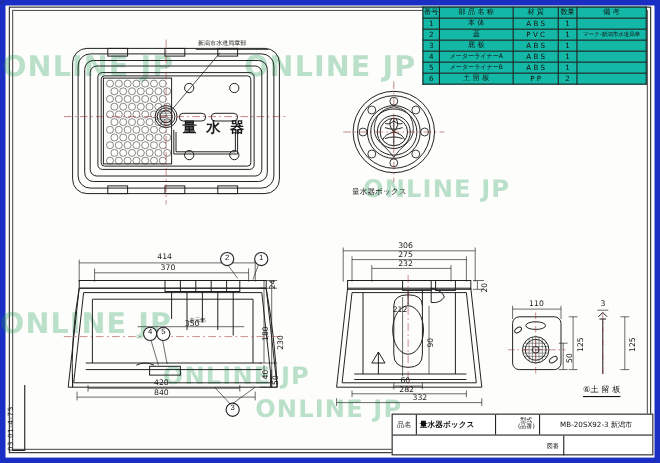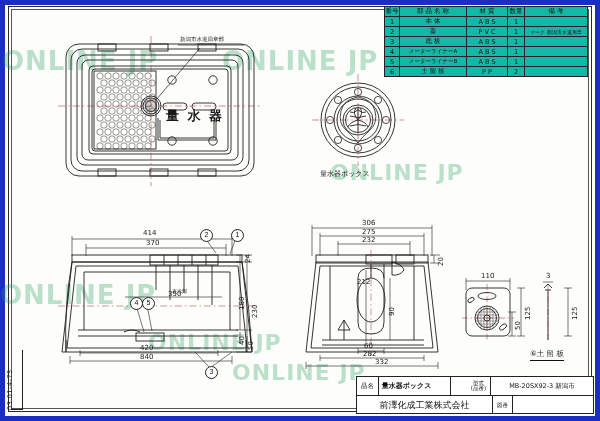--- a/index.html
+++ b/index.html
@@ -529,17 +529,16 @@
     <div class="tb-sep"></div>
 
     <div class="tb-cell" style="left:0px;top:0px;width:22px;">品名</div>
     <div class="tb-cell" style="left:6px;top:0px;width:88px;font-size:7px;font-weight:bold;">量水器ボックス</div>
     <div class="tb-cell" style="left:110px;top:0px;width:24px;flex-direction:column;line-height:1;font-size:5.5px;">
       <span>型式</span>
       <span>(品番)</span>
     </div>
     <div class="tb-cell" style="left:134px;top:0px;width:102px;border-right:none;font-size:6.5px;">MB-20SX92-3  新潟市</div>
 
-    <div class="tb-cell" style="left:0px;top:19px;width:136px;font-size:9px;">前澤化成工業株式会社</div>
     <div class="tb-cell" style="left:136px;top:19px;width:20px;font-size:5.5px;">図番</div>
   </div>
 
 </div>
 
 </body></html>

